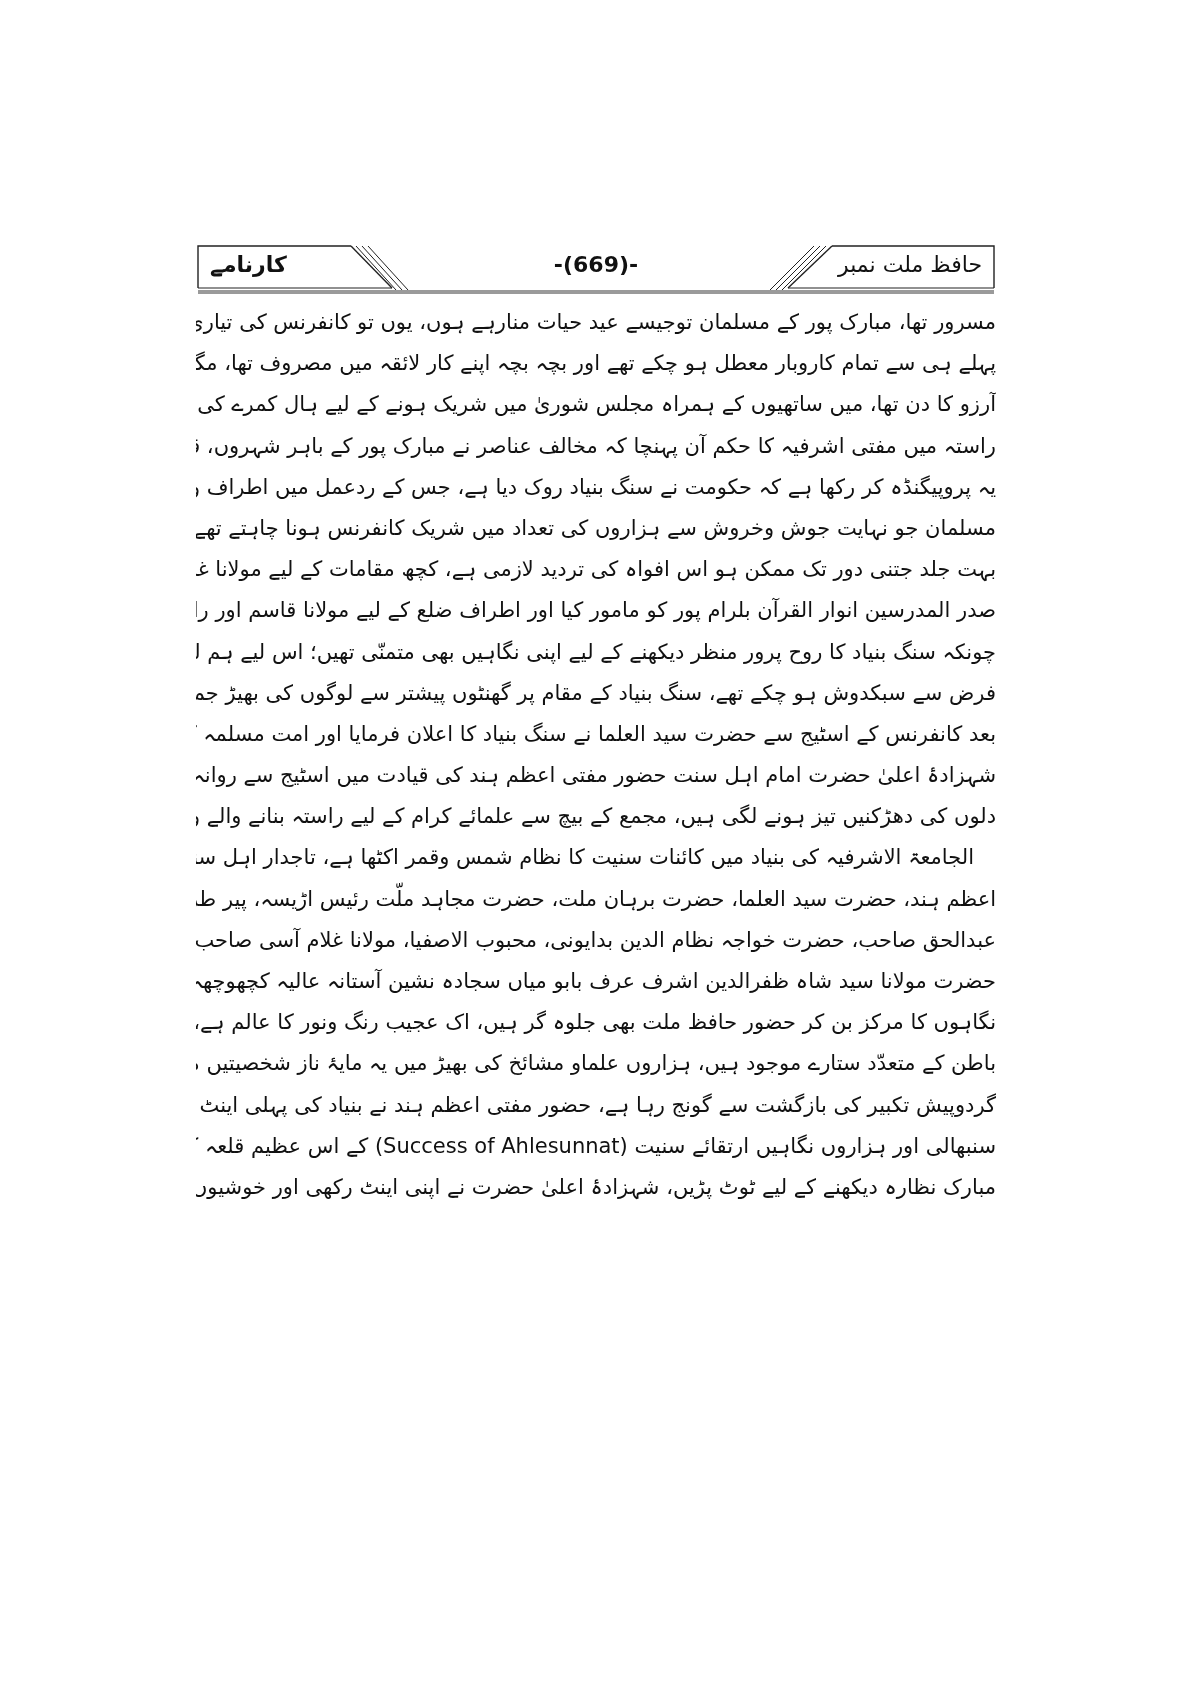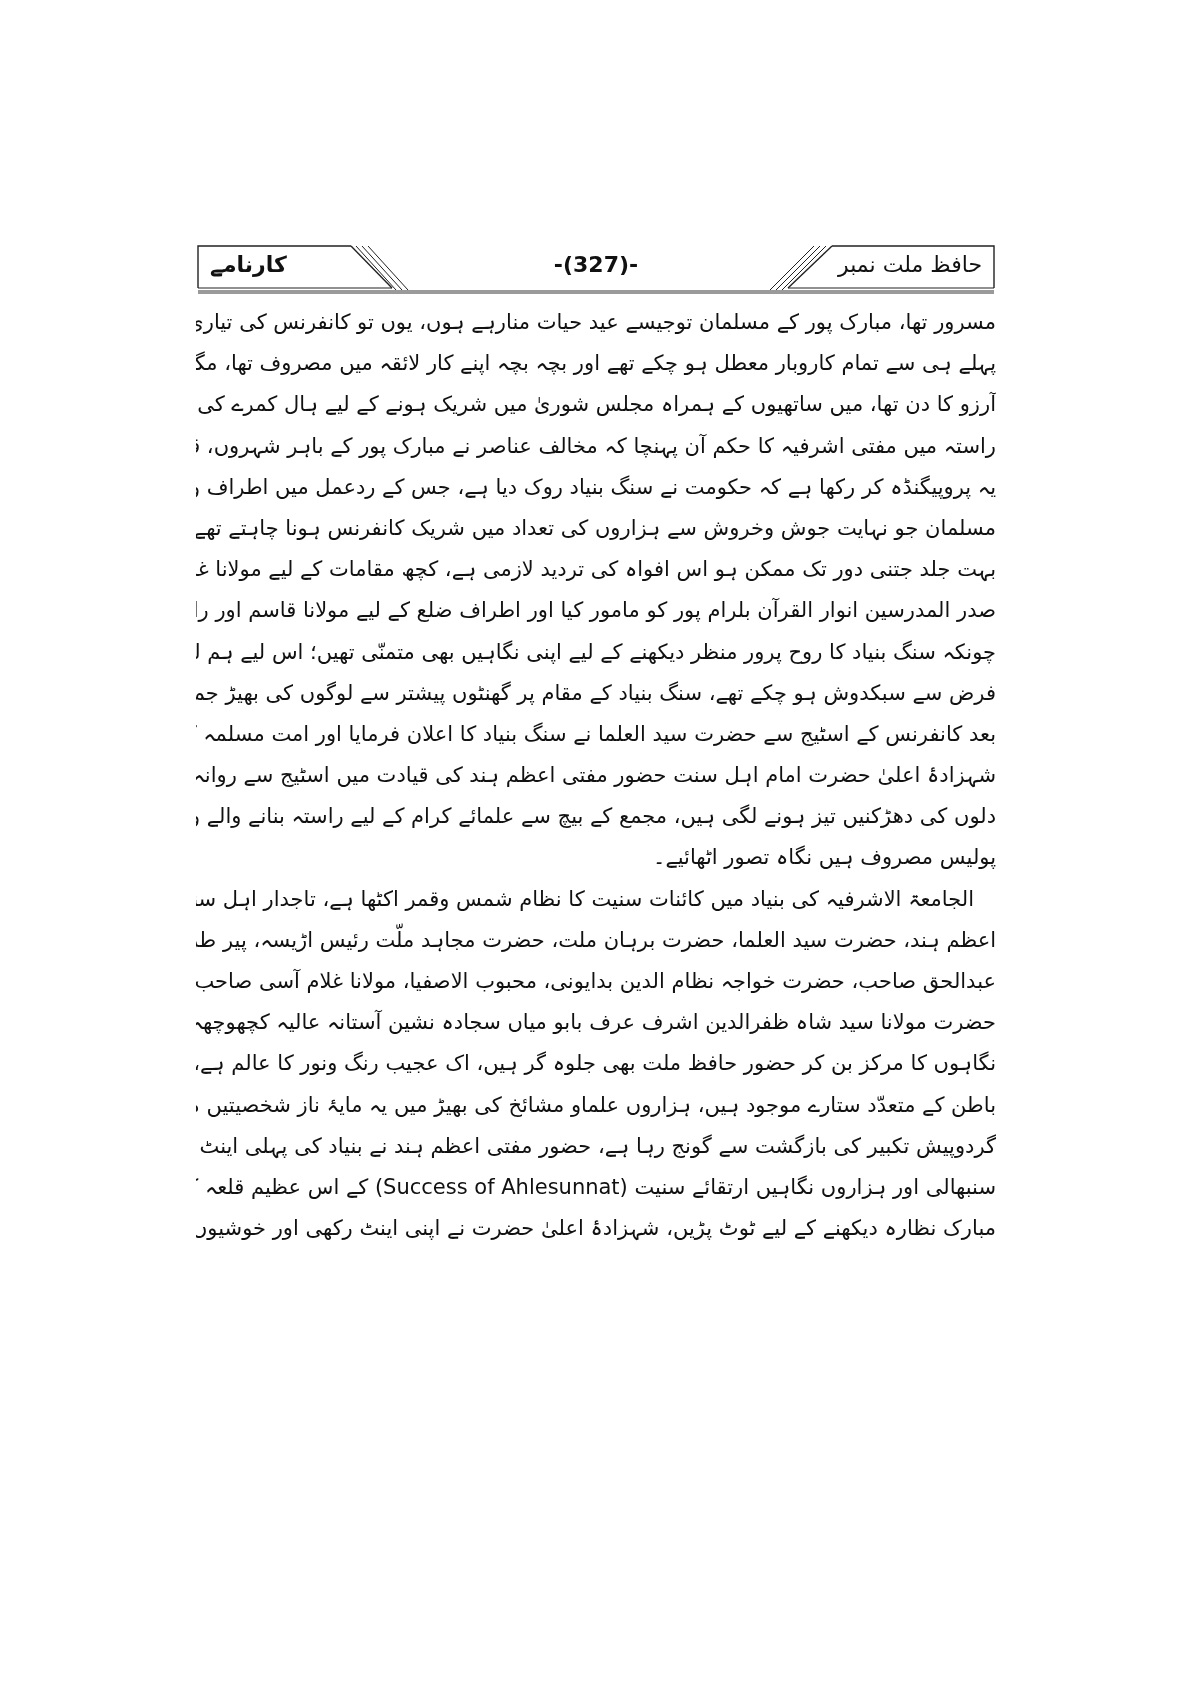--- a/index.html
+++ b/index.html
@@ -107,40 +107,39 @@
       <line x1="636" y1="2" x2="592" y2="44" stroke="#222222" stroke-width="1.4"></line>
       <line x1="592" y1="44" x2="798" y2="44" stroke="#222222" stroke-width="1.2"></line>
 
       <line x1="630" y1="2" x2="586" y2="46" stroke="#222222" stroke-width="1"></line>
       <line x1="624" y1="2" x2="580" y2="46" stroke="#222222" stroke-width="1"></line>
       <line x1="618" y1="2" x2="574" y2="46" stroke="#222222" stroke-width="1"></line>
 
       <rect x="2" y="46" width="796" height="4" fill="#9a9a9a"></rect>
     </svg>
     <div class="header-left-title">کارنامے</div>
-    <div class="header-page-number">-(327)-</div>
+    <div class="header-page-number">-(669)-</div>
     <div class="header-right-title">حافظ ملت نمبر</div>
   </div>
 
   <div class="body-text">
     <div class="paragraph">
       <div class="line">مسرور تھا، مبارک پور کے مسلمان توجیسے عید حیات منارہے ہوں، یوں تو کانفرنس کی تیاری کے لیے چار روز</div>
       <div class="line">پہلے ہی سے تمام کاروبار معطل ہو چکے تھے اور بچہ بچہ اپنے کار لائقہ میں مصروف تھا، مگر آج کا دن ان کی تکمیل</div>
       <div class="line">آرزو کا دن تھا، میں ساتھیوں کے ہمراہ مجلس شوریٰ میں شریک ہونے کے لیے ہال کمرے کی طرف جارہا تھا کہ</div>
       <div class="line">راستہ میں مفتی اشرفیہ کا حکم آن پہنچا کہ مخالف عناصر نے مبارک پور کے باہر شہروں، قصبوں اور نواحی جگہوں میں</div>
       <div class="line">یہ پروپیگنڈہ کر رکھا ہے کہ حکومت نے سنگ بنیاد روک دیا ہے، جس کے ردعمل میں اطراف وجوانب کے</div>
       <div class="line">مسلمان جو نہایت جوش وخروش سے ہزاروں کی تعداد میں شریک کانفرنس ہونا چاہتے تھے وہ رک جائیں گے لہٰذا</div>
       <div class="line">بہت جلد جتنی دور تک ممکن ہو اس افواہ کی تردید لازمی ہے، کچھ مقامات کے لیے مولانا غلام محمد صاحب عزیزی</div>
       <div class="line">صدر المدرسین انوار القرآن بلرام پور کو مامور کیا اور اطراف ضلع کے لیے مولانا قاسم اور راقم الحروف کو روانہ کیا،</div>
       <div class="line">چونکہ سنگ بنیاد کا روح پرور منظر دیکھنے کے لیے اپنی نگاہیں بھی متمنّی تھیں؛ اس لیے ہم لوگ پانچ بجے تک اس</div>
       <div class="line">فرض سے سبکدوش ہو چکے تھے، سنگ بنیاد کے مقام پر گھنٹوں پیشتر سے لوگوں کی بھیڑ جمع تھی، عصر کی نماز کے</div>
       <div class="line">بعد کانفرنس کے اسٹیج سے حضرت سید العلما نے سنگ بنیاد کا اعلان فرمایا اور امت مسلمہ کی جلیل القدر ہستیاں</div>
       <div class="line">شہزادۂ اعلیٰ حضرت امام اہل سنت حضور مفتی اعظم ہند کی قیادت میں اسٹیج سے روانہ ہوئیں، وفور شادمانی سے</div>
       <div class="line">دلوں کی دھڑکنیں تیز ہونے لگی ہیں، مجمع کے بیچ سے علمائے کرام کے لیے راستہ بنانے والے والینٹیرس اور</div>
-      <div class="line last-of-para">پولیس مصروف ہیں نگاہ تصور اٹھائیے۔</div>
     </div>
     <div class="paragraph">
       <div class="line para-start">الجامعۃ الاشرفیہ کی بنیاد میں کائنات سنیت کا نظام شمس وقمر اکٹھا ہے، تاجدار اہل سنت حضرت مفتی</div>
       <div class="line">اعظم ہند، حضرت سید العلما، حضرت برہان ملت، حضرت مجاہد ملّت رئیس اڑیسہ، پیر طریقت حضرت مولانا</div>
       <div class="line">عبدالحق صاحب، حضرت خواجہ نظام الدین بدایونی، محبوب الاصفیا، مولانا غلام آسی صاحب، بقیۃ السلف</div>
       <div class="line">حضرت مولانا سید شاہ ظفرالدین اشرف عرف بابو میاں سجادہ نشین آستانہ عالیہ کچھوچھہ معلّٰی اور ان تمام کی</div>
       <div class="line">نگاہوں کا مرکز بن کر حضور حافظ ملت بھی جلوہ گر ہیں، اک عجیب رنگ ونور کا عالم ہے، اشرفیہ کی نیو میں ظاہرو</div>
       <div class="line">باطن کے متعدّد ستارے موجود ہیں، ہزاروں علماو مشائخ کی بھیڑ میں یہ مایۂ ناز شخصیتیں مینار تجلی بنی ہوئی ہیں،</div>
       <div class="line">گردوپیش تکبیر کی بازگشت سے گونج رہا ہے، حضور مفتی اعظم ہند نے بنیاد کی پہلی اینٹ اپنے دست مبارک میں</div>
       <div class="line">سنبھالی اور ہزاروں نگاہیں ارتقائے سنیت (Success of Ahlesunnat) کے اس عظیم قلعہ کی تعمیر کا</div>

